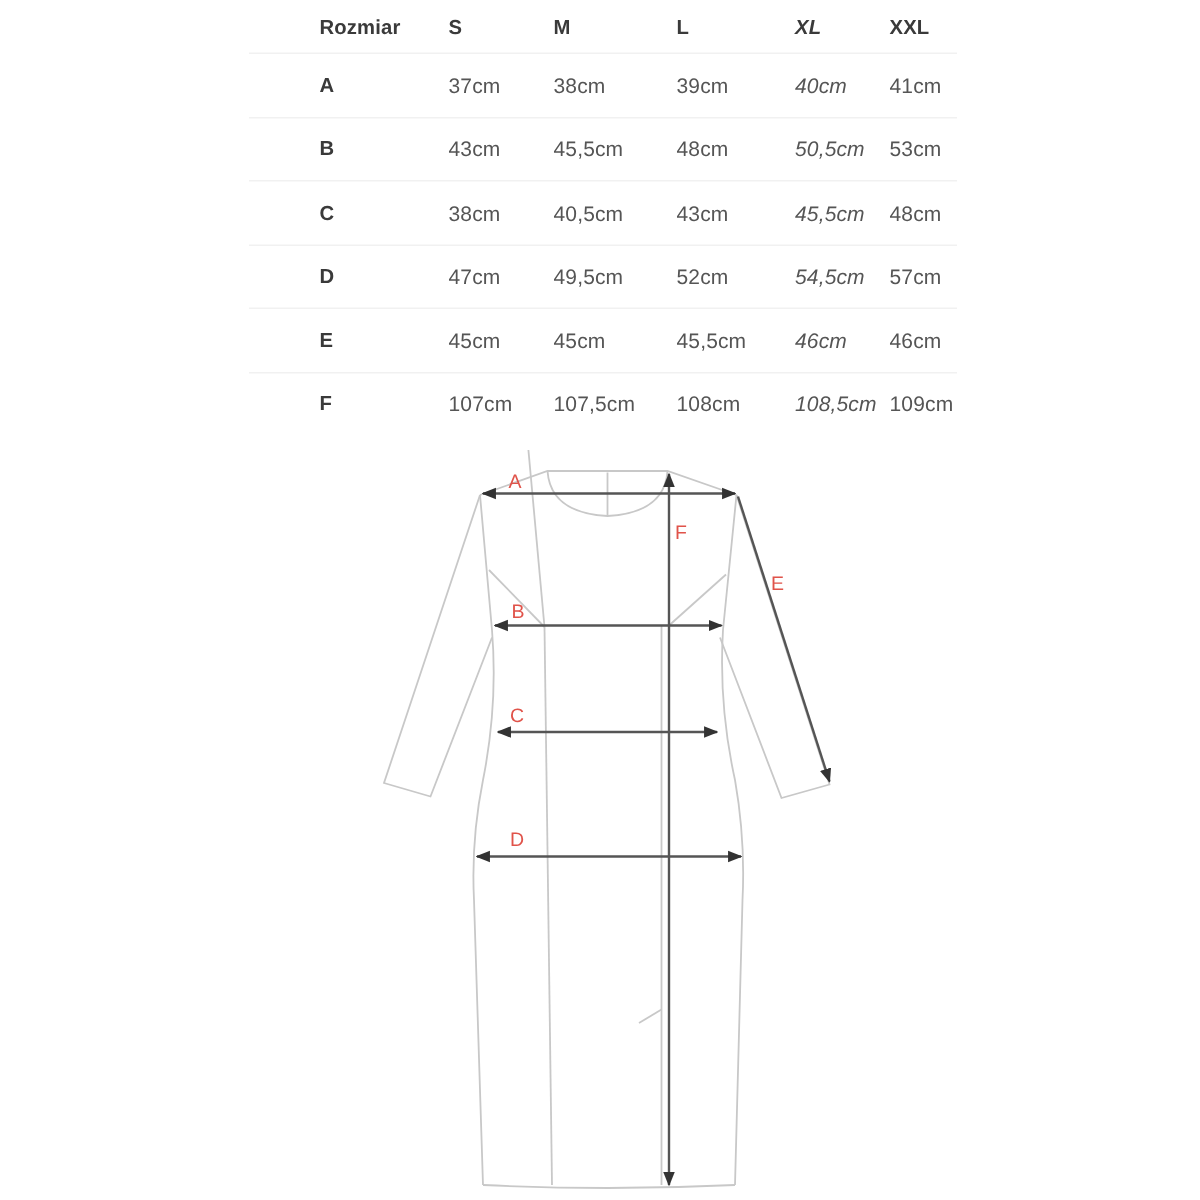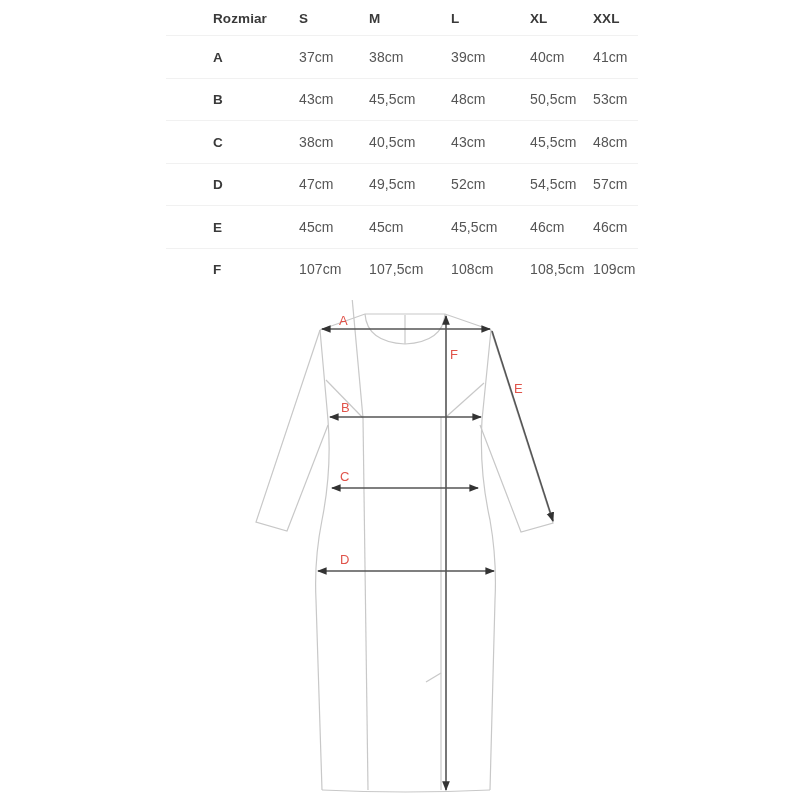--- a/index.html
+++ b/index.html
@@ -10,21 +10,21 @@
   .row.header { height: 35px; }
   .row.last { border-bottom: none; }
   .cell { position: absolute; top: 50%; transform: translateY(-50%);
           font-size: 14px; color: #555; white-space: nowrap; letter-spacing: 0.1px; padding-left: 36px; }
   .row.header .cell { font-weight: bold; color: #3a3a3a; font-size: 13.5px; }
   .cell.label { font-weight: bold; color: #3a3a3a; font-size: 13.5px; }
   .c0 { left: 11px; }
   .c1 { left: 97px; }
   .c2 { left: 167px; }
   .c3 { left: 249px; }
-  .c4 { left: 328px; }
+  .c4 { left: 328px; font-style: italic; }
   .c5 { left: 391px; }
   .diagram { position: absolute; left: 0; top: 300px; width: 800px; height: 500px; }
   .diagram svg { display: block; }
   .outline { fill: none; stroke: #c8c8c8; stroke-width: 1.2; }
   .measure { stroke: #555555; stroke-width: 1.6; fill: none; }
   .arrowhead { fill: #333333; }
   .mlabel { font-family: "Liberation Sans", "DejaVu Sans", sans-serif; font-size: 13px; fill: #e0534a; }
 </style>
 </head>
 <body>

